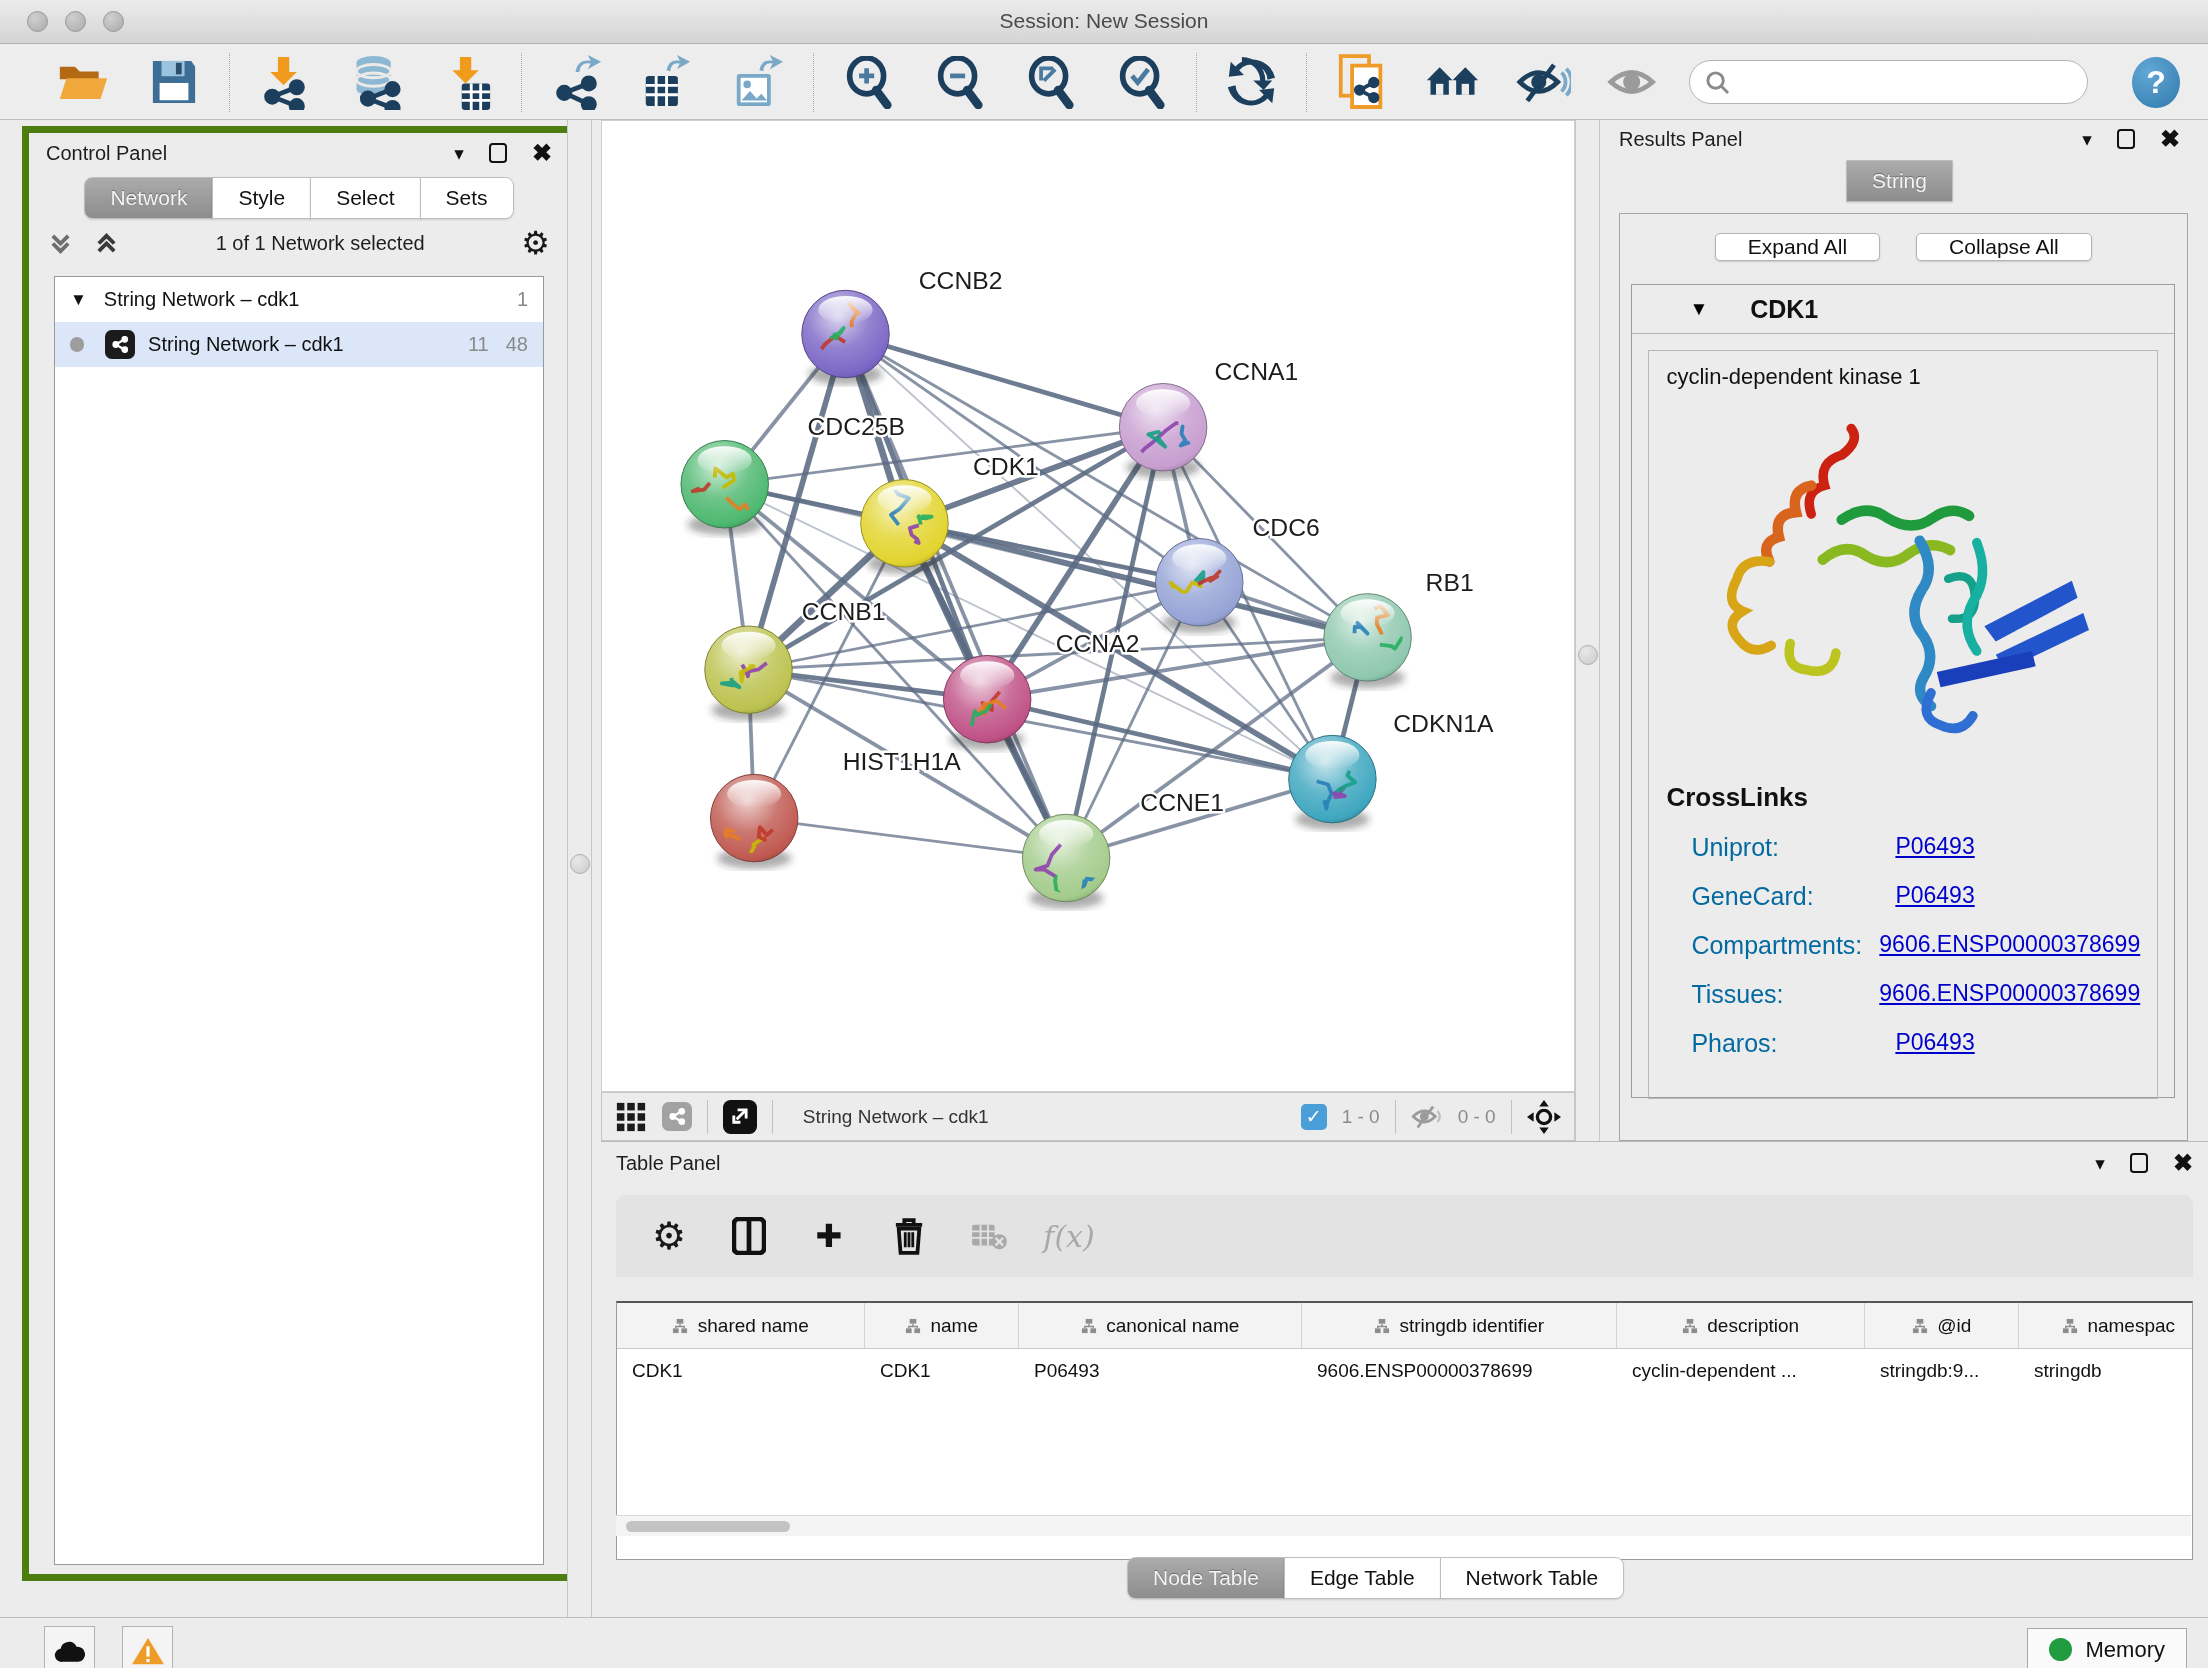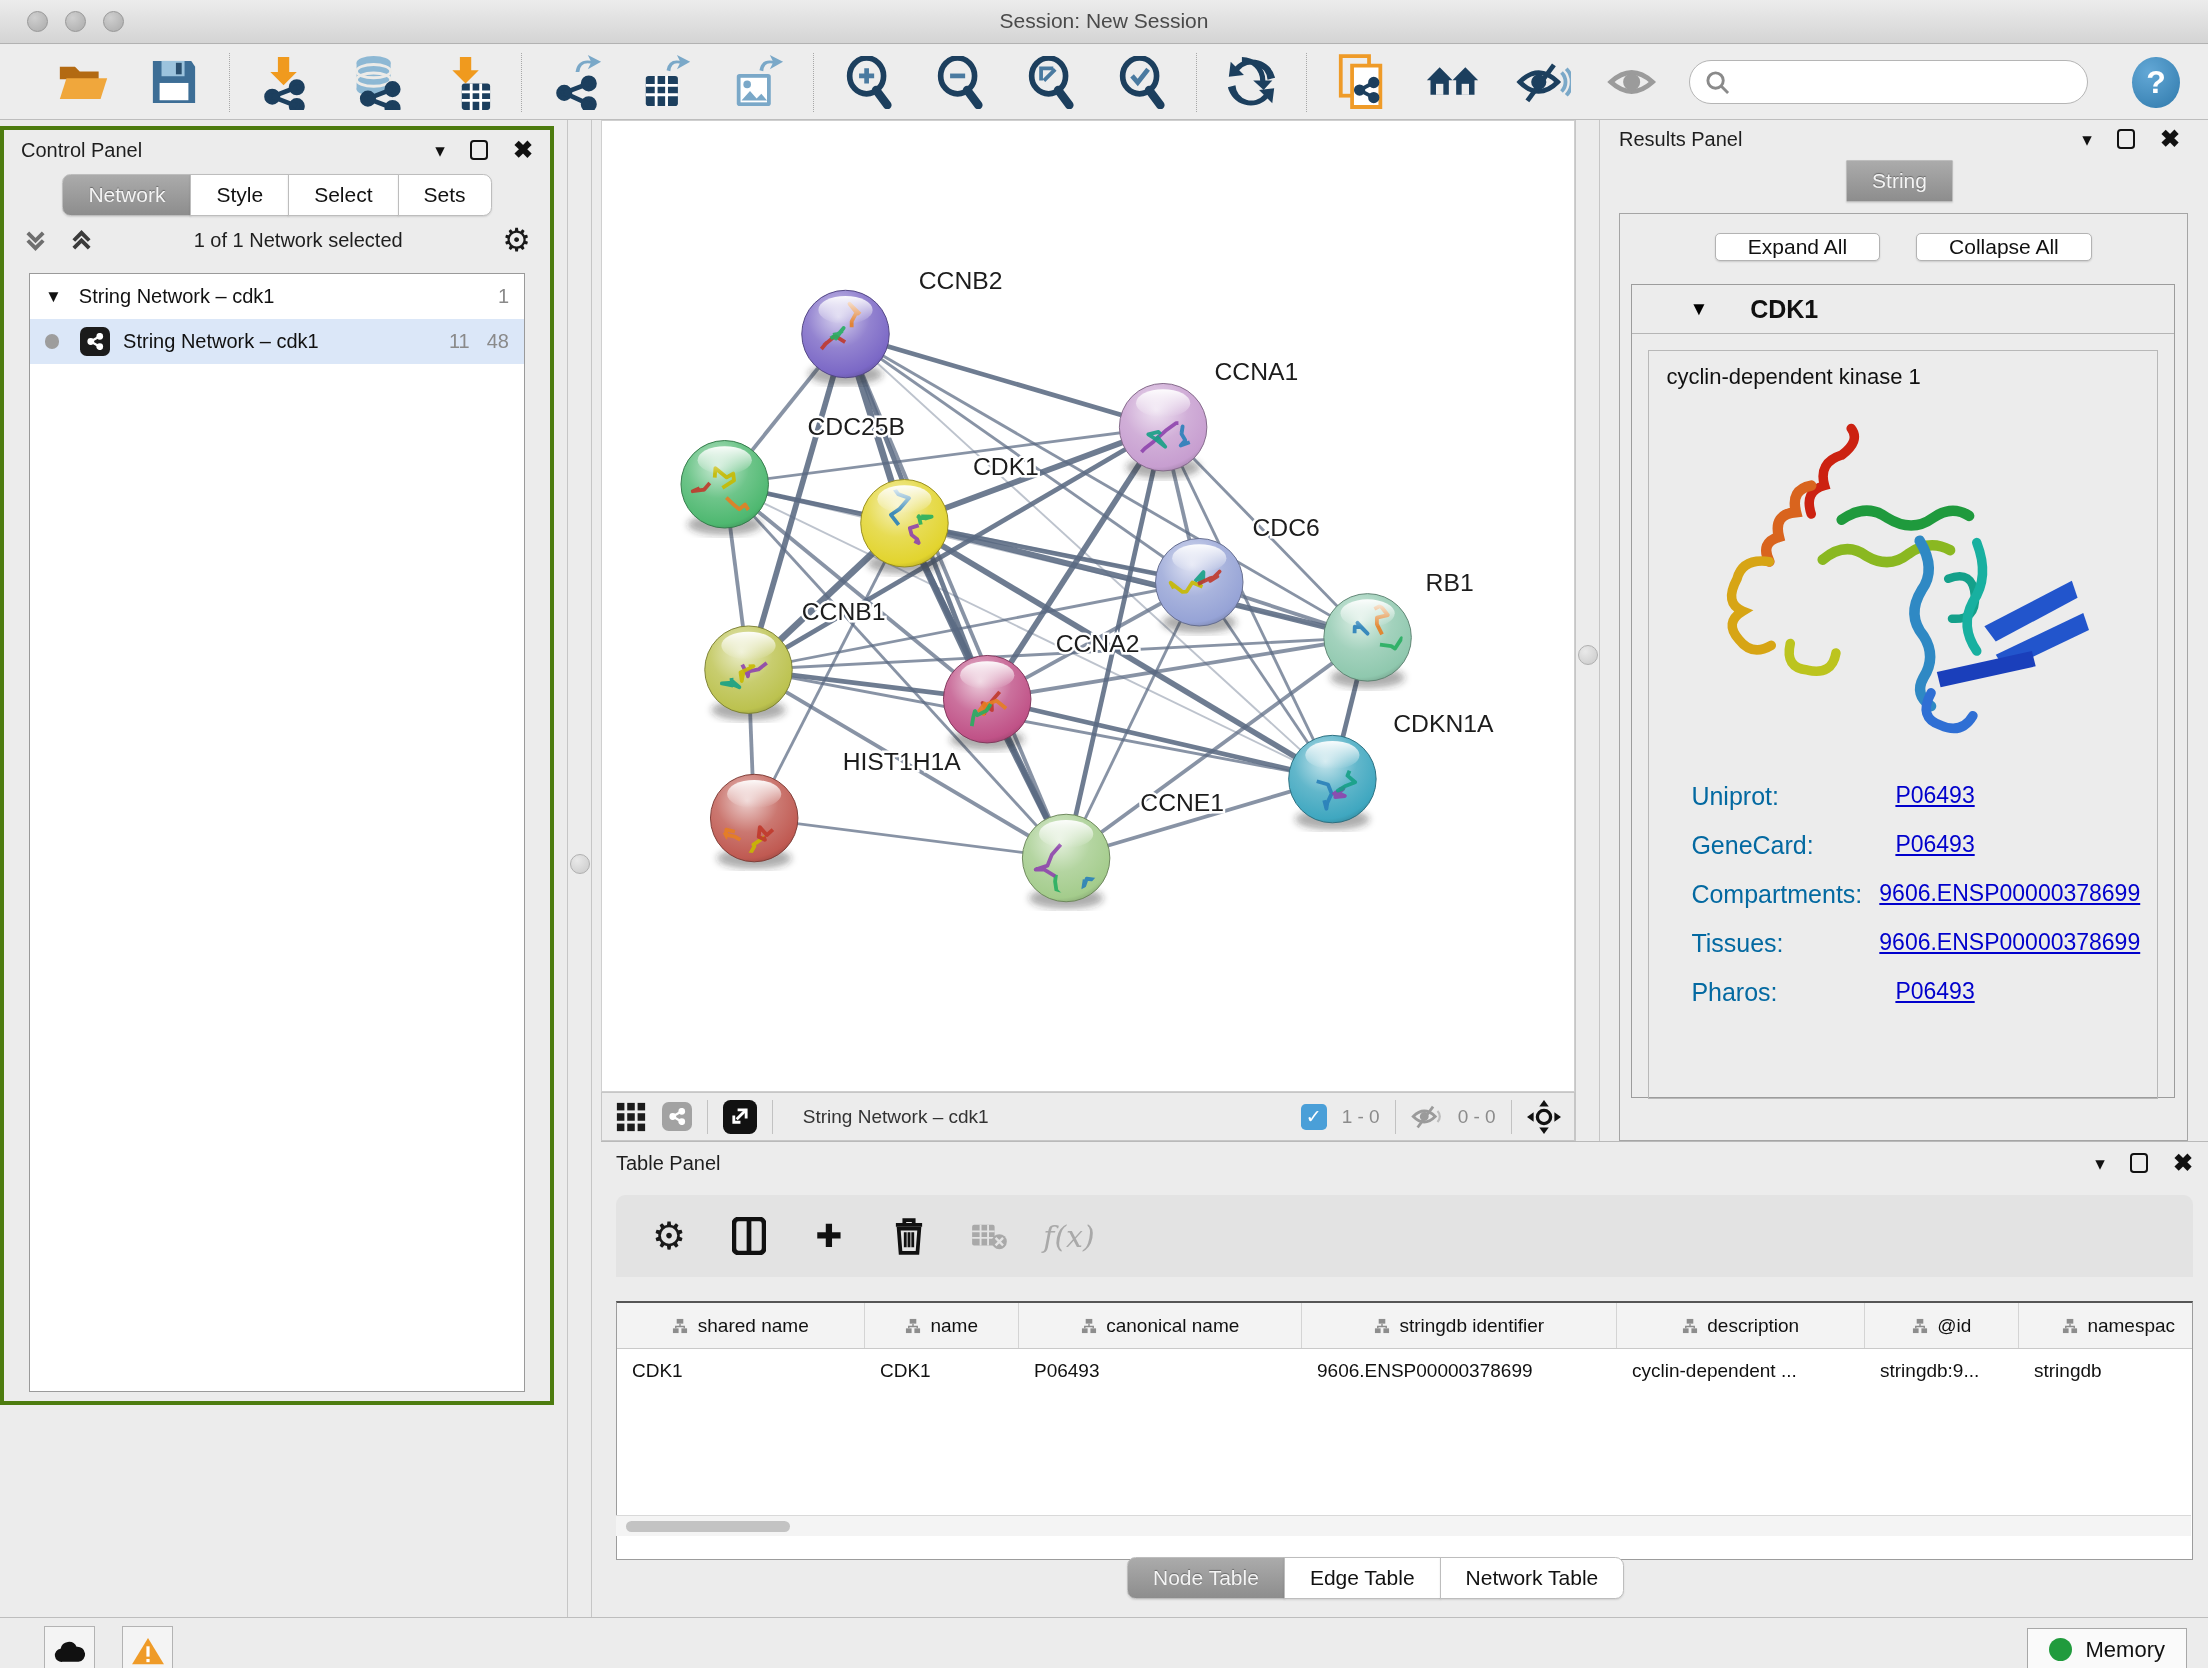--- a/index.html
+++ b/index.html
@@ -37,22 +37,22 @@
   .seg{display:flex;}
   .seg .segbtn{height:42px;padding:0 25px;background:#fff;border:1px solid #bdbdbd;margin-left:-1px;
     font-size:21px;color:#111;display:flex;align-items:center;justify-content:center;cursor:pointer;
     box-shadow:0 1px 1.9px rgba(0,0,0,.12);}
   .seg .segbtn:first-child{border-radius:8.6px 0 0 8.6px;margin-left:0;}
   .seg .segbtn:last-child{border-radius:0 8.6px 8.6px 0;}
   .seg .segbtn.active{background:linear-gradient(#ababab,#8d8d8d);color:#f4f4f4;
     text-shadow:0 -1px 1px rgba(0,0,0,.35);}
 
   
-  .control-panel{position:absolute;left:0;top:126px;width:554px;height:1279px;
-    background:#ececec;border:4px solid #4d7c0f;}
+  .control-panel{position:absolute;left:22px;top:126px;width:554px;height:1455px;
+    background:#ececec;border:7px solid #4d7c0f;}
   .cp-head{height:40px;display:flex;align-items:center;padding:0 17px;}
   .cp-tabs{display:flex;justify-content:center;margin-top:3.8px;}
   .cp-sub{height:49px;display:flex;align-items:center;padding:0 19px;gap:21px;}
   .cp-sub .summary{flex:1;text-align:center;font-size:20px;color:#1e1e1e;}
   .gear{font-size:32px;color:#191919;cursor:pointer;line-height:1;}
   .tree{position:absolute;left:25px;right:25px;top:143px;bottom:9.5px;background:#fff;
     border:1px solid #9a9a9a;overflow:hidden;}
   .trow{height:45px;display:flex;align-items:center;padding:0 15px;font-size:20px;color:#111;}
   .trow .cnt{color:#8a8a8a;margin-left:17px;}
   .trow.sel{background:#dbe7f8;}
@@ -779,20 +779,21 @@
               <path d="M292 132 q14 36 -4 62 q-14 26 4 52" stroke="#18b0a0" stroke-width="10"></path>
             </g>
             <g fill="#2255cc">
               <path d="M300 220 L392 172 L398 190 L312 236 z"></path>
               <path d="M312 250 L404 206 L410 224 L322 266 z"></path>
               <path d="M250 268 L350 246 L354 262 L254 284 z" fill="#1a3fbb"></path>
             </g>
             <path d="M244 290 q-14 26 10 34 q22 10 34 -10" fill="none" stroke="#2f6fd4" stroke-width="10" stroke-linecap="round"></path>
           </svg>
           <div class="xlinks">
+            <div class="xl-title">CrossLinks</div>
             <div id="xl-rows">
                 <div class="xl-row">
                   <span class="xl-label">Uniprot:</span>
                   <span class="xl-link">P06493</span>
                 </div>
                 <div class="xl-row">
                   <span class="xl-label">GeneCard:</span>
                   <span class="xl-link">P06493</span>
                 </div>
                 <div class="xl-row">

